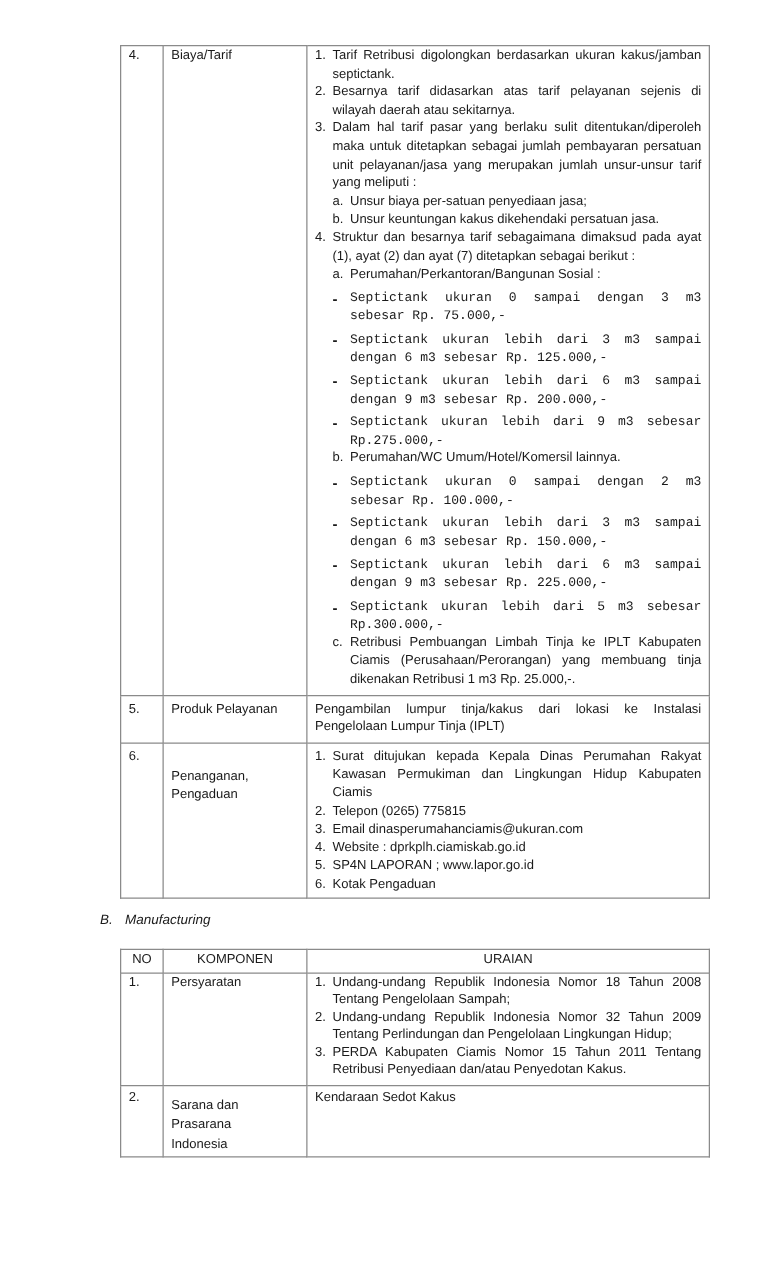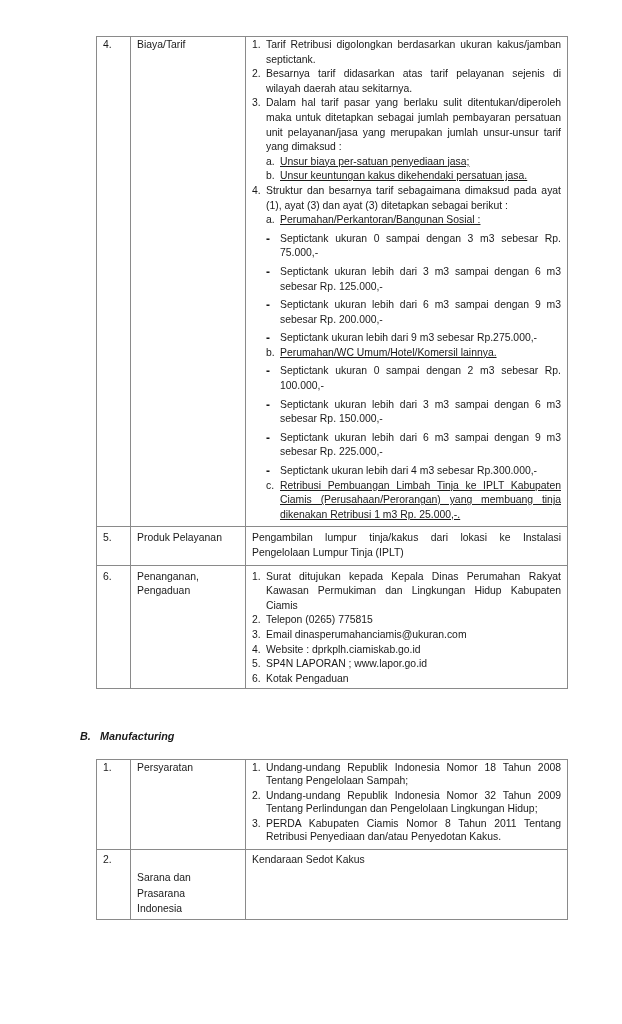--- a/index.html
+++ b/index.html
@@ -9,26 +9,26 @@
   td { border:1px solid #8a8a8a; vertical-align:top; padding:1px 6px 2px 6px; }
   col.c1 { width:34px; } col.c2 { width:115px; } col.c3 { width:322px; }
   #t1 { top:36px; }
   #t2 { top:759px; }
   .just { text-align:justify; }
   .num { display:flex; }
   .num .n { width:14px; flex:none; }
   .num .t { flex:1; text-align:justify; }
   .sub { display:flex; margin-left:14px; }
   .sub .n { width:14px; flex:none; }
-  .sub .t { flex:1; text-align:justify;text-decoration:underline; }
+  .sub .t { flex:1; text-align:justify; }
   .dash { display:flex; margin-left:14px; margin-top:4px; }
   .dash .n { width:14px; flex:none; font-weight:bold; font-size:12px; }
-  .dash .t { flex:1; text-align:justify; }
+  .dash .t { flex:1; text-align:justify;font-family:Liberation Mono, monospace; }
   .hdr td { text-align:center; }
-  #sectB { position:absolute; left:80px; top:729px; font-weight:bold; font-style:italic; font-size:10.8px; }
+  #sectB { position:absolute; left:80px; top:729px; font-weight:normal; font-style:italic; font-size:10.8px; }
   #sectB .lbl { display:inline-block; width:20px; }
 </style>
 </head>
 <body>
 
 <table id="t1">
   <colgroup>
       <col class="c1">
       <col class="c2">
       <col class="c3">
@@ -41,33 +41,33 @@
       <div class="num">
             <span class="n">1.</span>
             <span class="t">Tarif Retribusi digolongkan berdasarkan ukuran kakus/jamban septictank.</span>
           </div>
       <div class="num">
             <span class="n">2.</span>
             <span class="t">Besarnya tarif didasarkan atas tarif pelayanan sejenis di wilayah daerah atau sekitarnya.</span>
           </div>
       <div class="num">
             <span class="n">3.</span>
-            <span class="t">Dalam hal tarif pasar yang berlaku sulit ditentukan/diperoleh maka untuk ditetapkan sebagai jumlah pembayaran persatuan unit pelayanan/jasa yang merupakan jumlah unsur-unsur tarif yang dimaksud :</span>
+            <span class="t">Dalam hal tarif pasar yang berlaku sulit ditentukan/diperoleh maka untuk ditetapkan sebagai jumlah pembayaran persatuan unit pelayanan/jasa yang merupakan jumlah unsur-unsur tarif yang meliputi :</span>
           </div>
       <div class="sub">
             <span class="n">a.</span>
             <span class="t">Unsur biaya per-satuan penyediaan jasa;</span>
           </div>
       <div class="sub">
             <span class="n">b.</span>
             <span class="t">Unsur keuntungan kakus dikehendaki persatuan jasa.</span>
           </div>
       <div class="num">
             <span class="n">4.</span>
-            <span class="t">Struktur dan besarnya tarif sebagaimana dimaksud pada ayat (1), ayat (3) dan ayat (3) ditetapkan sebagai berikut :</span>
+            <span class="t">Struktur dan besarnya tarif sebagaimana dimaksud pada ayat (1), ayat (2) dan ayat (7) ditetapkan sebagai berikut :</span>
           </div>
       <div class="sub">
             <span class="n">a.</span>
             <span class="t">Perumahan/Perkantoran/Bangunan Sosial :</span>
           </div>
       <div class="dash">
             <span class="n">-</span>
             <span class="t">Septictank ukuran 0 sampai dengan 3 m3 sebesar Rp. 75.000,-</span>
           </div>
       <div class="dash">
@@ -93,36 +93,36 @@
       <div class="dash">
             <span class="n">-</span>
             <span class="t">Septictank ukuran lebih dari 3 m3 sampai dengan 6 m3 sebesar Rp. 150.000,-</span>
           </div>
       <div class="dash">
             <span class="n">-</span>
             <span class="t">Septictank ukuran lebih dari 6 m3 sampai dengan 9 m3 sebesar Rp. 225.000,-</span>
           </div>
       <div class="dash">
             <span class="n">-</span>
-            <span class="t">Septictank ukuran lebih dari 4 m3 sebesar Rp.300.000,-</span>
+            <span class="t">Septictank ukuran lebih dari 5 m3 sebesar Rp.300.000,-</span>
           </div>
       <div class="sub" style="margin-bottom:2px">
             <span class="n">c.</span>
             <span class="t">Retribusi Pembuangan Limbah Tinja ke IPLT Kabupaten Ciamis (Perusahaan/Perorangan) yang membuang tinja dikenakan Retribusi 1 m3 Rp. 25.000,-.</span>
           </div>
     </td>
   </tr>
   <tr>
     <td style="padding-top:4px">5.</td>
     <td style="padding-top:4px">Produk Pelayanan</td>
     <td class="just" style="padding-top:4px;padding-bottom:4px">Pengambilan lumpur tinja/kakus dari lokasi ke Instalasi Pengelolaan Lumpur Tinja (IPLT)</td>
   </tr>
   <tr>
     <td style="padding-top:4px">6.</td>
-    <td style="padding-top:4px;padding-right:30px">Penanganan, Pengaduan</td>
+    <td style="padding-top:20px;padding-right:30px">Penanganan, Pengaduan</td>
     <td style="padding-top:4px">
       <div class="num">
             <span class="n">1.</span>
             <span class="t">Surat ditujukan kepada Kepala Dinas Perumahan Rakyat Kawasan Permukiman dan Lingkungan Hidup Kabupaten Ciamis</span>
           </div>
       <div class="num">
             <span class="n">2.</span>
             <span class="t">Telepon (0265) 775815</span>
           </div>
       <div class="num">
@@ -150,41 +150,46 @@
   <span class="lbl">B.</span><span>Manufacturing</span>
 </div>
 
 <table id="t2">
   <colgroup>
       <col class="c1">
       <col class="c2">
       <col class="c3">
     </colgroup>
   <tbody>
+      <tr class="hdr">
+    <td>NO</td>
+    <td>KOMPONEN</td>
+    <td>URAIAN</td>
+  </tr>
   <tr>
     <td>1.</td>
     <td>Persyaratan</td>
     <td style="line-height:13px;padding-bottom:6px">
       <div class="num">
             <span class="n">1.</span>
             <span class="t">Undang-undang Republik Indonesia Nomor 18 Tahun 2008 Tentang Pengelolaan Sampah;</span>
           </div>
       <div class="num" style="margin-top:2px">
             <span class="n">2.</span>
             <span class="t">Undang-undang Republik Indonesia Nomor 32 Tahun 2009 Tentang Perlindungan dan Pengelolaan Lingkungan Hidup;</span>
           </div>
       <div class="num" style="margin-top:2px">
             <span class="n">3.</span>
-            <span class="t">PERDA Kabupaten Ciamis Nomor 8 Tahun 2011 Tentang Retribusi Penyediaan dan/atau Penyedotan Kakus.</span>
+            <span class="t">PERDA Kabupaten Ciamis Nomor 15 Tahun 2011 Tentang Retribusi Penyediaan dan/atau Penyedotan Kakus.</span>
           </div>
     </td>
   </tr>
   <tr>
     <td style="padding-top:3px;height:49px">2.</td>
-    <td style="padding-top:20px;line-height:15.5px">
+    <td style="padding-top:8px;line-height:15.5px">
       <div>Sarana dan</div>
       <div>Prasarana</div>
       <div>Indonesia</div>
     </td>
     <td style="padding-top:3px">Kendaraan Sedot Kakus</td>
   </tr>
 </tbody>
   </table>
 
 </body></html>

